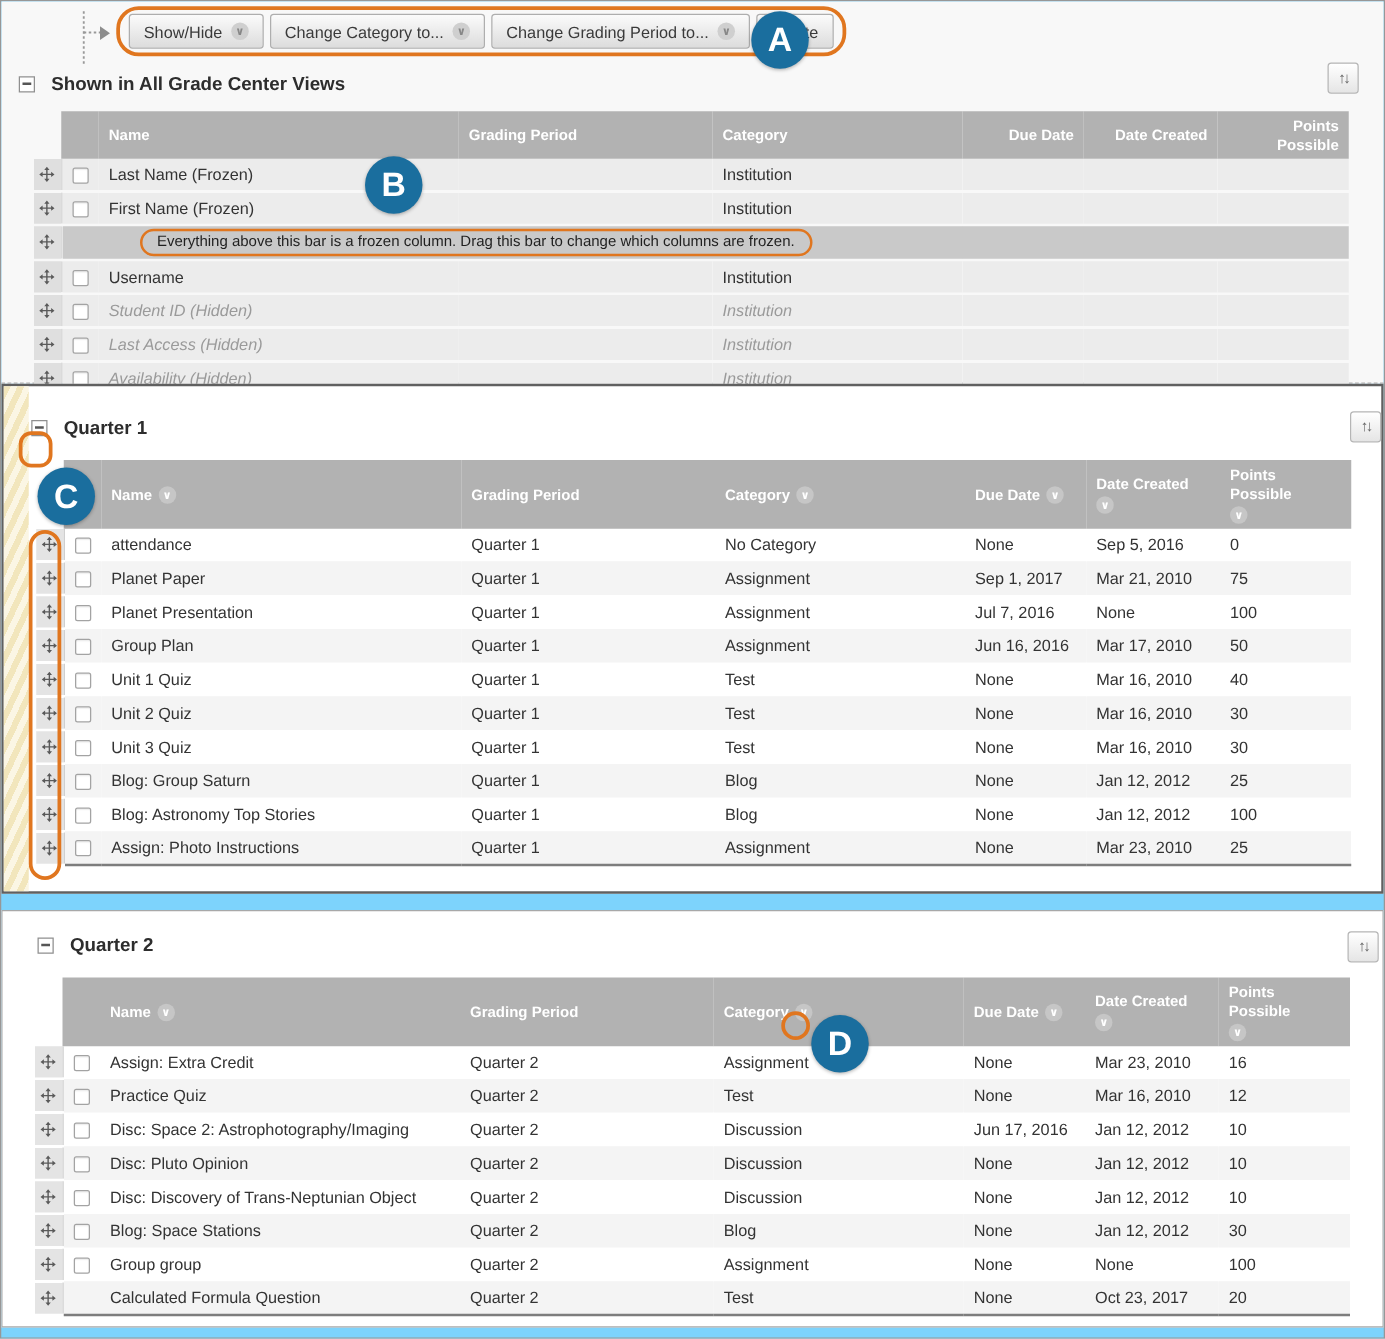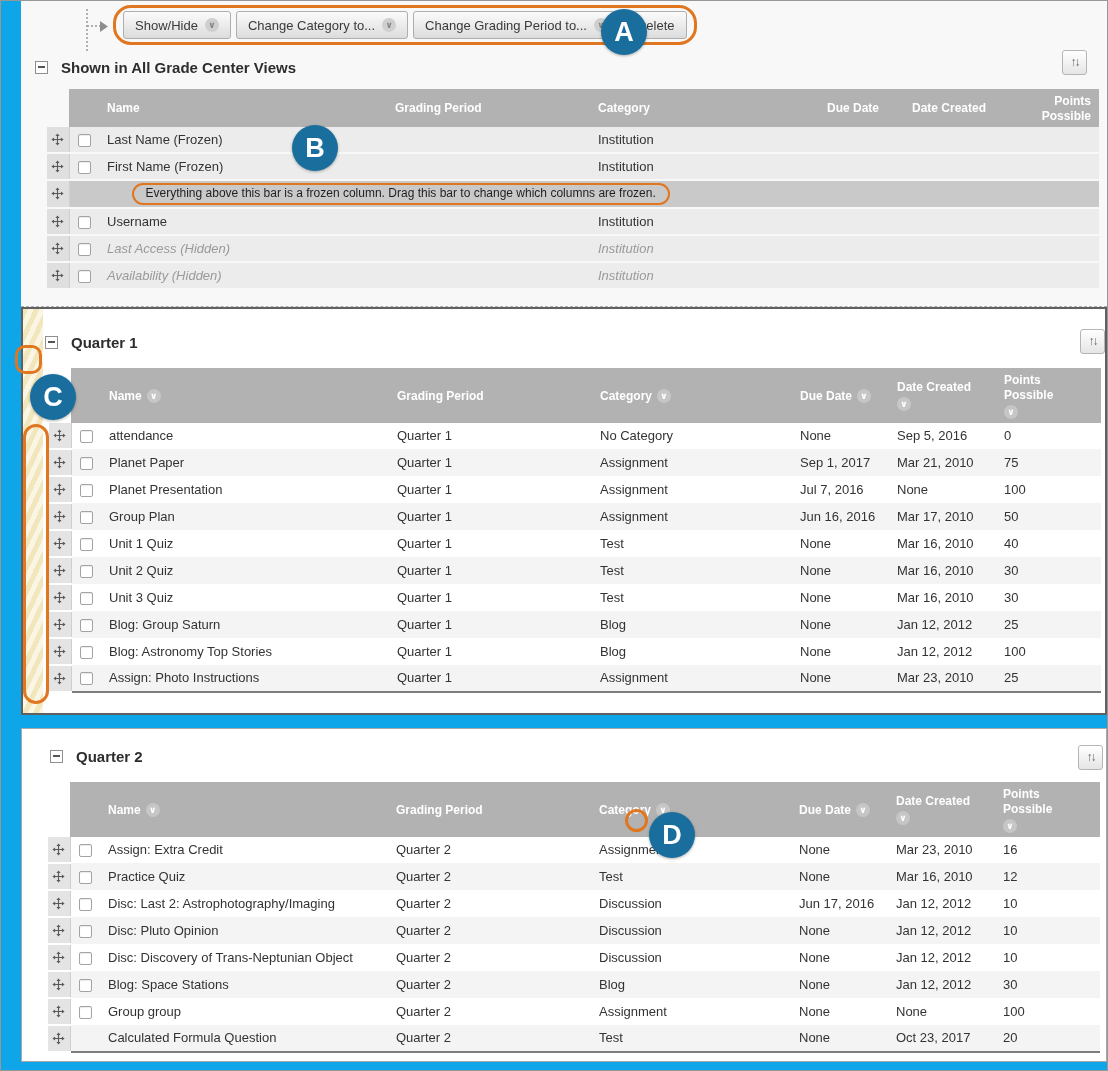--- a/index.html
+++ b/index.html
@@ -1,18 +1,18 @@
 <!DOCTYPE html>
 <html><head>
 <meta charset="utf-8">
 <style>
   html,body{margin:0;padding:0;background:#fff;}
   .page{position:relative;width:1108px;height:1071px;box-sizing:border-box;
         font-family:"Liberation Sans","DejaVu Sans",sans-serif;
-        background:#0ea5e9;border:1px solid #979797;overflow:hidden;padding-left:20px;}
+        background:#7dd3fc;border:1px solid #979797;overflow:hidden;}
 
   
   .sec1{height:306px;background:#f8f8f8;border-bottom:1px dashed #aeaeae;box-sizing:border-box;}
   .toolbar{display:flex;align-items:flex-start;padding:4px 0 0 46px;height:44px;box-sizing:border-box;}
   .flow-arrow{margin:2px 2px 0 0;flex:0 0 auto;}
   .btn-group{display:flex;align-items:center;gap:5px;border:3px solid #e0761f;border-radius:18px;
              padding:3px 7px;}
   .btn{display:inline-flex;align-items:center;gap:7px;background:linear-gradient(#fbfbfb,#dcdcdc);
        border:1px solid #aeaeae;border-radius:3px;padding:0 11px;font-size:13px;color:#3a3a3a;
        font-family:inherit;height:28px;box-sizing:border-box;cursor:pointer;white-space:nowrap;}
@@ -228,20 +228,36 @@
         </tr>
         <tr class="hid">
           <td class="hc">
               <span class="handle">
                 <svg class="mi">
                   <use href="#icn-move" xlink:href="#icn-move"></use>
                 </svg>
               </span>
             </td>
           <td><input type="checkbox" style=""></td>
+          <td>Student ID (Hidden)</td>
+          <td></td>
+          <td>Institution</td>
+          <td></td>
+            <td></td>
+            <td></td>
+        </tr>
+        <tr class="hid">
+          <td class="hc">
+              <span class="handle">
+                <svg class="mi">
+                  <use href="#icn-move" xlink:href="#icn-move"></use>
+                </svg>
+              </span>
+            </td>
+          <td><input type="checkbox" style=""></td>
           <td>Last Access (Hidden)</td>
           <td></td>
           <td>Institution</td>
           <td></td>
             <td></td>
             <td></td>
         </tr>
         <tr class="hid">
           <td class="hc">
               <span class="handle">
@@ -521,21 +537,21 @@
         </tr>
         <tr>
           <td class="hc">
               <span class="handle">
                 <svg class="mi">
                   <use href="#icn-move" xlink:href="#icn-move"></use>
                 </svg>
               </span>
             </td>
           <td><input type="checkbox" style=""></td>
-          <td>Disc: Last 2: Astrophotography/Imaging</td>
+          <td>Disc: Space 2: Astrophotography/Imaging</td>
           <td>Quarter 2</td>
           <td>Discussion</td>
           <td>Jun 17, 2016</td>
           <td>Jan 12, 2012</td>
           <td>10</td>
         </tr>
         <tr>
           <td class="hc">
               <span class="handle">
                 <svg class="mi">

